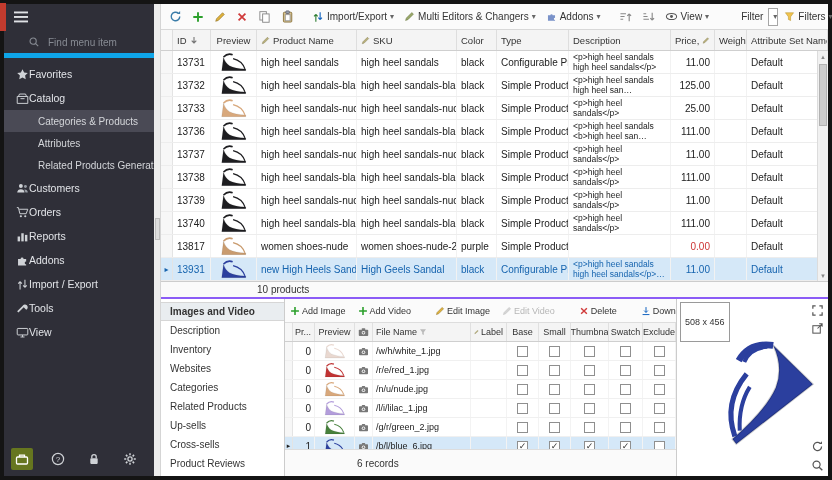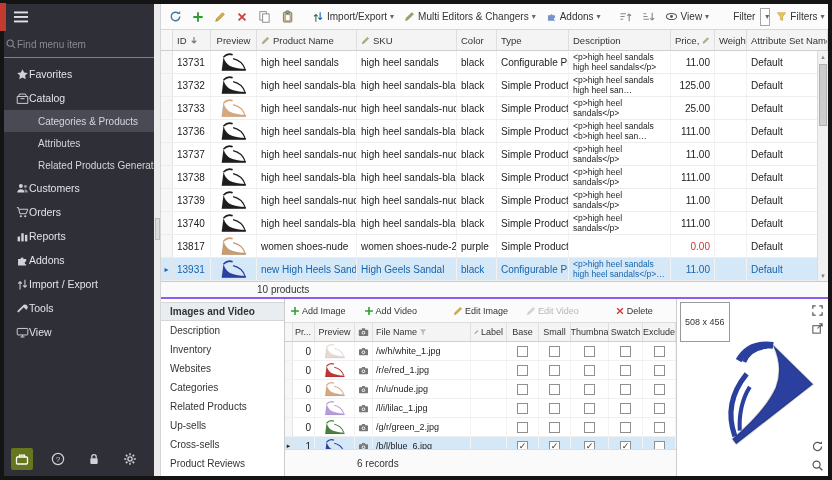--- a/index.html
+++ b/index.html
@@ -3,41 +3,41 @@
 <meta charset="utf-8">
 <style>
 *{box-sizing:border-box;margin:0;padding:0}
 html,body{width:832px;height:480px;overflow:hidden}
 body{font-family:"Liberation Sans",sans-serif;font-size:10px;color:#222;background:#000}
 .app{position:relative;width:832px;height:480px;border:4px solid #141414;background:#fff;display:flex}
 .accent{position:absolute;left:-4px;top:-1px;width:6px;height:28px;background:#c23b2e;z-index:9}
 
 .sidebar{flex:0 0 150px;background:#2f2f38;color:#dfe1e5;display:flex;flex-direction:column;overflow:hidden}
 .sb-top{height:28px;display:flex;align-items:center;padding:0 9px}
-.sb-search{height:26px;display:flex;align-items:center;gap:0;padding:0 1px;border-bottom:1px solid #0ea5e9}
+.sb-search{height:26px;display:flex;align-items:center;gap:8px;padding:0 24px;border-bottom:5px solid #0ea5e9}
 .sb-search input{background:transparent;border:none;outline:none;color:#cfd2d6;font-size:10px;width:104px;font-family:"Liberation Sans",sans-serif}
 .sb-search input::placeholder{color:#878b93}
 .sb-menu{display:flex;flex-direction:column;padding-top:4px}
 .mi{display:flex;align-items:center;height:24px;padding:0 11px;cursor:pointer;font-size:10.5px;color:#e2e4e8;white-space:nowrap;overflow:hidden}
 .mi .ic{width:14px;height:14px;flex:0 0 14px;display:flex;align-items:center;justify-content:center}
 .mi.sub{padding-left:34px;height:22px;font-size:10px;color:#d4d6da}
 .mi.active{background:#4a4a55}
 .sb-bottom{margin-top:auto;height:34px;display:flex;align-items:center;justify-content:space-between;padding:0 13px 0 7px}
 .fic{width:22px;height:22px;display:flex;align-items:center;justify-content:center;cursor:pointer}
 .fic.store{background:#66761f;border-radius:2px}
 
 .splitter{flex:0 0 7px;background:#ececec;border-right:1px solid #d5d5d5}
 .splitter .grip{width:5px;height:22px;background:#dcdcdc;border:1px solid #bdbdbd;margin:214px auto 0}
 
 .main{flex:1;display:flex;flex-direction:column;min-width:0;background:#fff}
 .toolbar{height:26px;display:flex;align-items:center;gap:2px;padding:0 4px;border-bottom:1px solid #d8d8d8;background:#fbfbfb;white-space:nowrap}
 .tbtn{display:flex;align-items:center;gap:3px;padding:2px 4px;border-radius:2px;color:#333;cursor:pointer}
 .tsep{width:1px;height:16px;background:#ddd;margin:0 3px}
 .caret{font-size:8px;color:#666}
-.tlabel{color:#333;margin:0 3px 0 10px}
+.tlabel{color:#333;margin:0 3px 0 18px}
 .tselect{display:flex;align-items:center;justify-content:space-between;width:188px;height:18px;border:1px solid #a6a6a6;background:#fff;padding:0 4px;cursor:pointer;overflow:hidden}
 .tselect span:first-child{overflow:hidden;text-overflow:ellipsis;white-space:nowrap}
 
 .pgrid{position:relative;border-bottom:1px solid #ccc}
 .prow{display:flex;height:23px;border-bottom:1px solid #ededed;align-items:stretch;background:#fff}
 .prow.head{height:21px;background:#f4f4f4;border-bottom:1px solid #cfcfcf;font-size:9.5px;color:#333}
 .pc{padding:0 4px;display:flex;align-items:center;gap:3px;overflow:hidden;border-right:1px solid #f2f2f2;white-space:nowrap}
 .prow.head .pc{border-right:1px solid #dedede}
 .c-gut{flex:0 0 12px;background:#f7f7f7;border-right:1px solid #e4e4e4;justify-content:center;padding:0;font-size:8px;color:#222}
 .c-id{flex:0 0 38px}.c-prev{flex:0 0 46px;justify-content:center}
@@ -54,21 +54,21 @@
 .vscroll{position:absolute;top:21px;right:0;bottom:0;width:11px;background:#f1f1f1;border-left:1px solid #dcdcdc}
 .varrow{position:absolute;left:0;width:10px;height:11px;display:flex;align-items:center;justify-content:center;font-size:6px;color:#888;cursor:pointer}
 .vthumb{position:absolute;top:13px;left:1px;width:8px;height:62px;background:#cdcdcd;border:1px solid #b2b2b2;cursor:pointer}
 .pstatus{height:17px;display:flex;align-items:center;background:#fafafa;border-bottom:2px solid #8b5cf6;color:#333;padding-left:96px}
 
 .bottom{flex:1;display:flex;min-height:0}
 .tabs{flex:0 0 124px;border-right:1px solid #ccc;background:#fff;padding-top:3px;overflow:hidden}
 .tab{height:19px;display:flex;align-items:center;padding:0 9px;font-size:10px;color:#333;cursor:pointer;white-space:nowrap}
 .tab.active{background:#e9edf0;font-weight:bold;border-top:1px solid #d6d6d6;border-bottom:1px solid #d6d6d6}
 .media{flex:0 0 392px;display:flex;flex-direction:column;min-width:0;border-right:1px solid #ccc}
-.media-toolbar{height:24px;display:flex;align-items:center;gap:14px;padding:0 3px;border-bottom:1px solid #ddd;background:#fbfbfb;white-space:nowrap;overflow:hidden}
+.media-toolbar{height:24px;display:flex;align-items:center;gap:8px;padding:0 3px;border-bottom:1px solid #ddd;background:#fbfbfb;white-space:nowrap;overflow:hidden}
 .mbtn{display:flex;align-items:center;gap:2px;padding:2px 2px;font-size:9px;color:#333;cursor:pointer}
 .mbtn.disabled{color:#b7b7b7;cursor:default}
 .msep{width:1px;height:14px;background:#ddd;margin:0 2px}
 .mgrid{flex:1;overflow:hidden}
 .mrow{display:flex;height:19px;border-bottom:1px solid #f0f0f0;align-items:center;background:#fff}
 .mrow.head{background:#f4f4f4;border-bottom:1px solid #cfcfcf;font-size:9px;color:#333}
 .mc{padding:0 3px;overflow:hidden;white-space:nowrap;display:flex;align-items:center;gap:2px;height:100%;border-right:1px solid #f3f3f3}
 .mrow.head .mc{border-right:1px solid #e0e0e0}
 .m-gut{flex:0 0 8px;padding:0;justify-content:center;font-size:7px;background:#f7f7f7;border-right:1px solid #e4e4e4}
 .m-pos{flex:0 0 22px;justify-content:flex-end}

